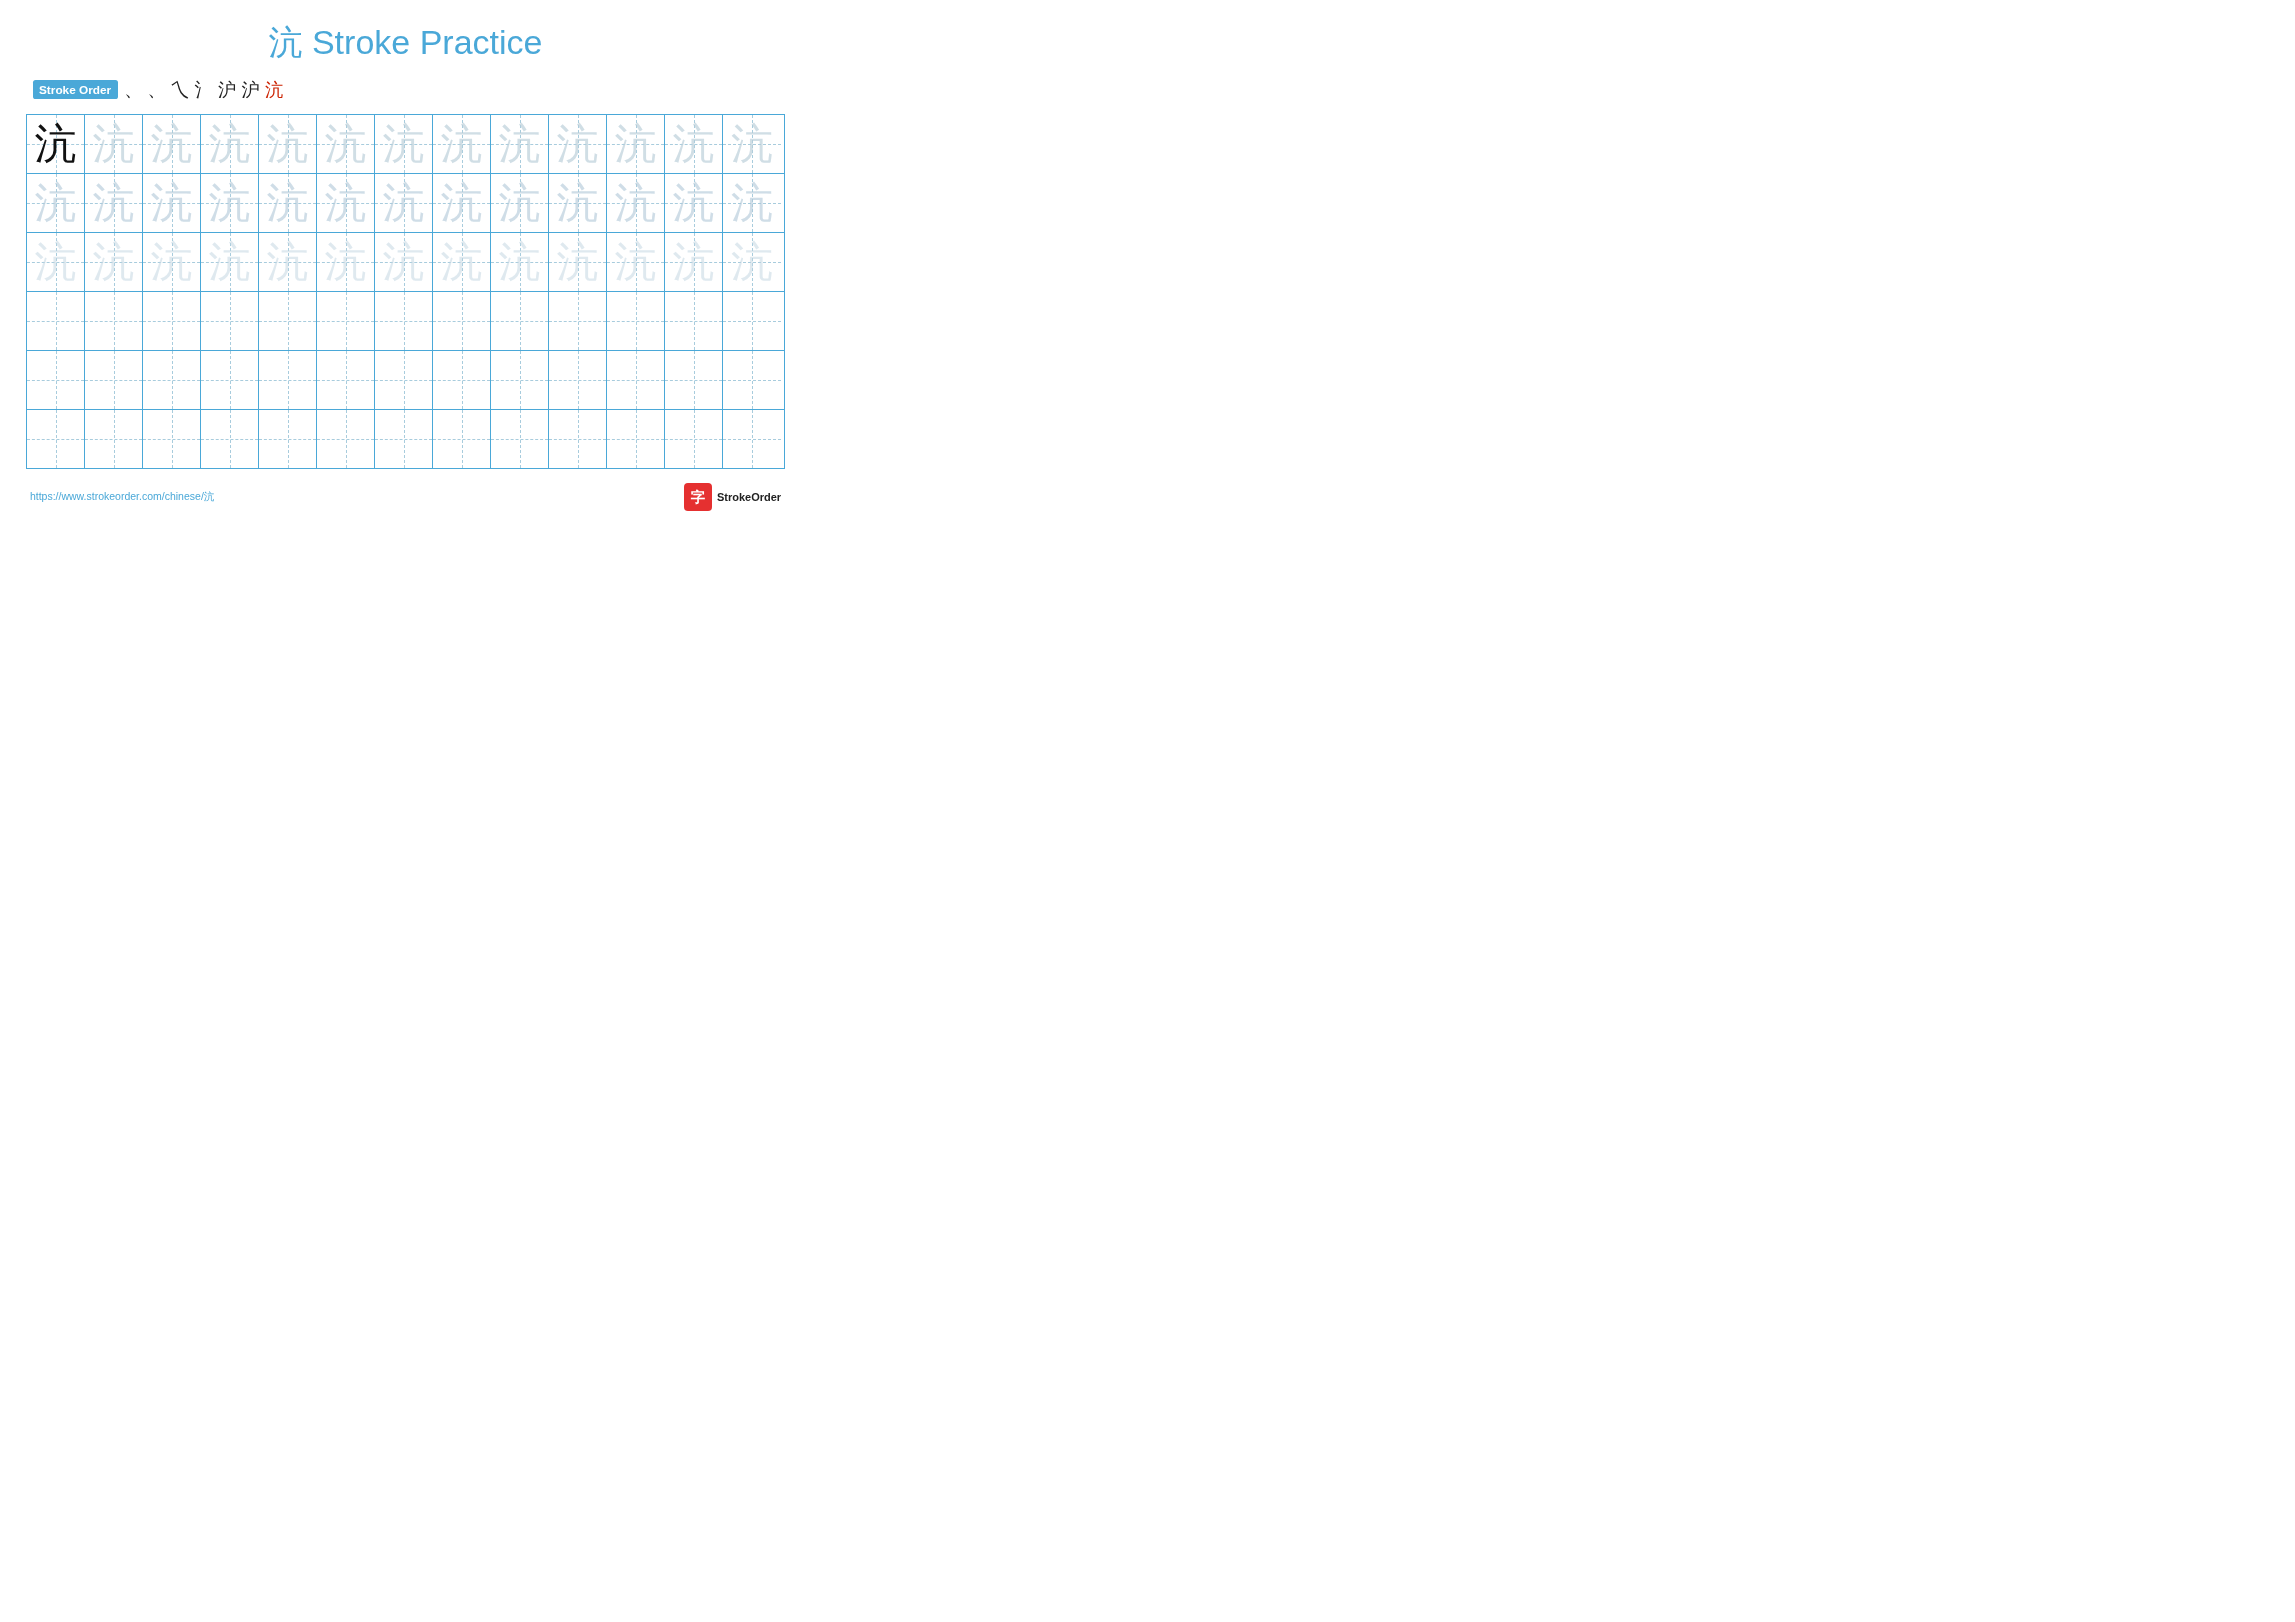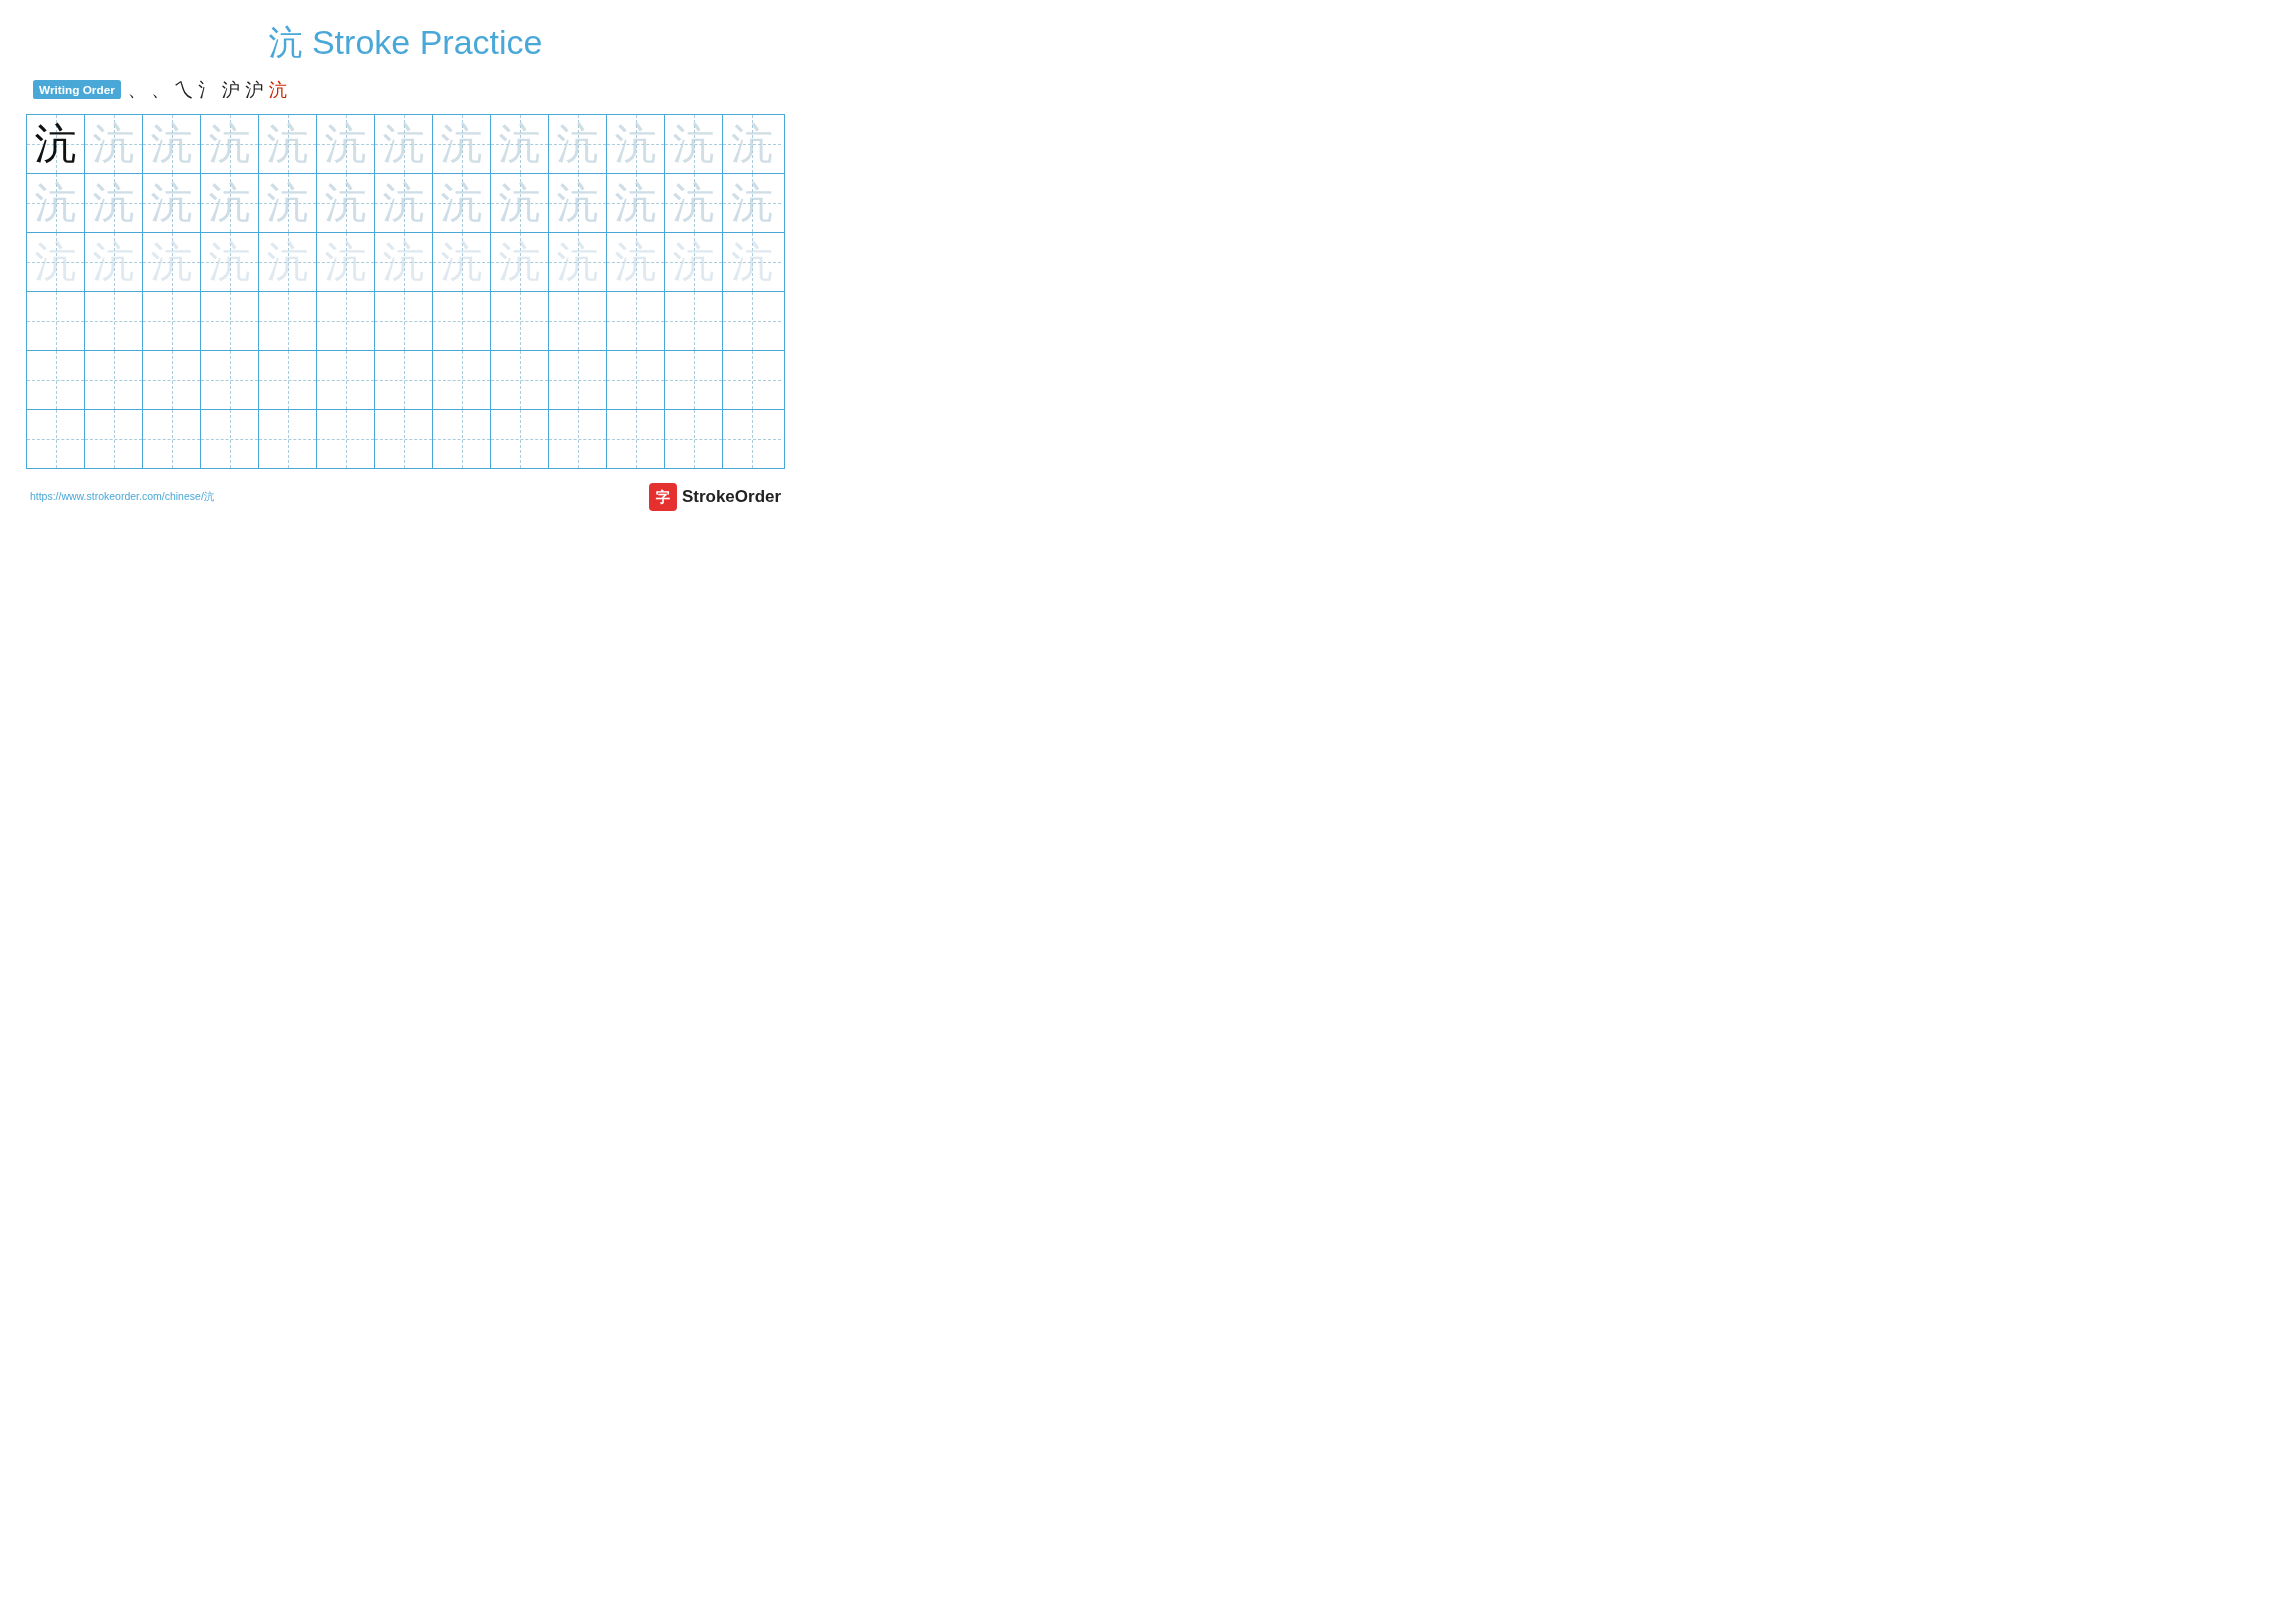--- a/index.html
+++ b/index.html
@@ -78,21 +78,21 @@
       background: #e53030;
       border-radius: 3.9px;
       display: flex;
       align-items: center;
       justify-content: center;
       color: white;
       font-size: 14.4px;
       font-weight: bold;
     }
     .logo-text {
-      font-size: 17px;
+      font-size: 11px;
       font-weight: bold;
       color: #222;
       text-align: right;
     }
 
     .grid-wrapper {
       border: 1px solid #4aa8d8;
     }
 
     .row-line {
@@ -144,21 +144,21 @@
     }
   </style>
 </head>
 <body>
 
 <div class="title-section">
   <h1 class="title-text">沆 Stroke Practice</h1>
 </div>
 
 <div class="stroke-order-row">
-  <span class="stroke-order-badge">Writing Order</span>
+  <span class="stroke-order-badge">Stroke Order</span>
   <div class="stroke-sequence">
     <span class="stroke-char">、</span>
     <span class="stroke-char">、</span>
     <span class="stroke-char" style="font-family:'SimSun','STSong',serif;">乀</span>
     <span class="stroke-char" style="font-family:'SimSun','STSong',serif;">氵</span>
     <span class="stroke-char" style="font-family:'SimSun','STSong',serif;">沪</span>
     <span class="stroke-char" style="font-family:'SimSun','STSong',serif;">沪</span>
     <span class="stroke-char stroke-char-red" style="font-family:'SimSun','STSong',serif;">沆</span>
   </div>
 </div>

